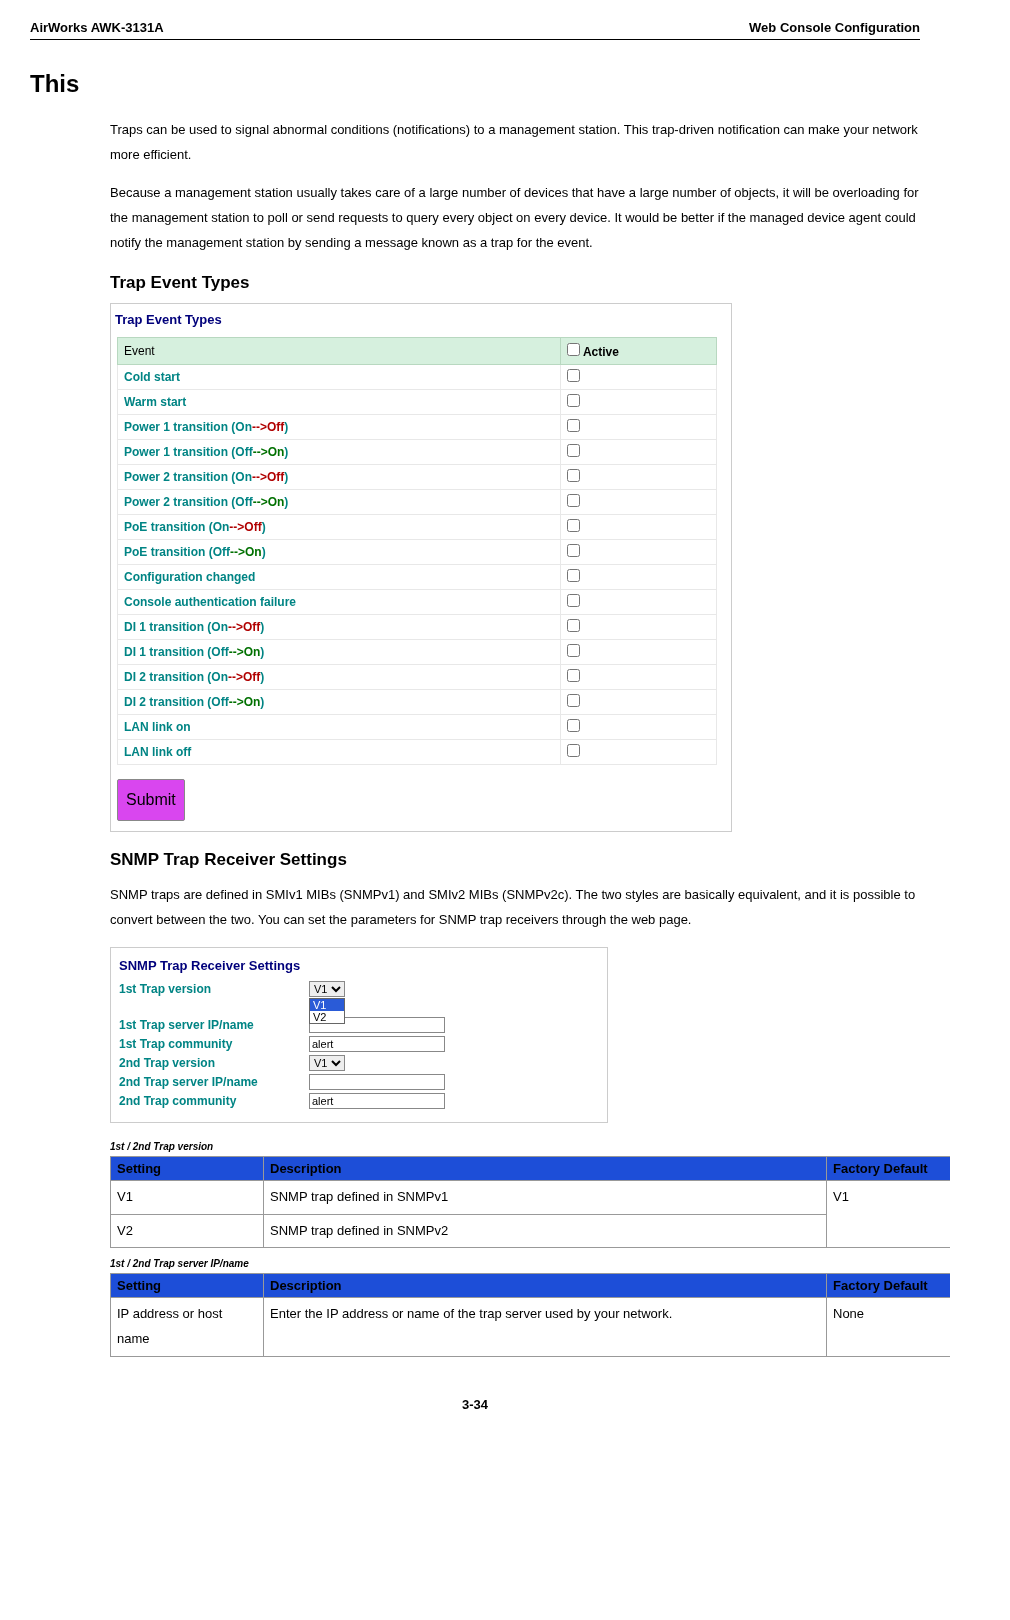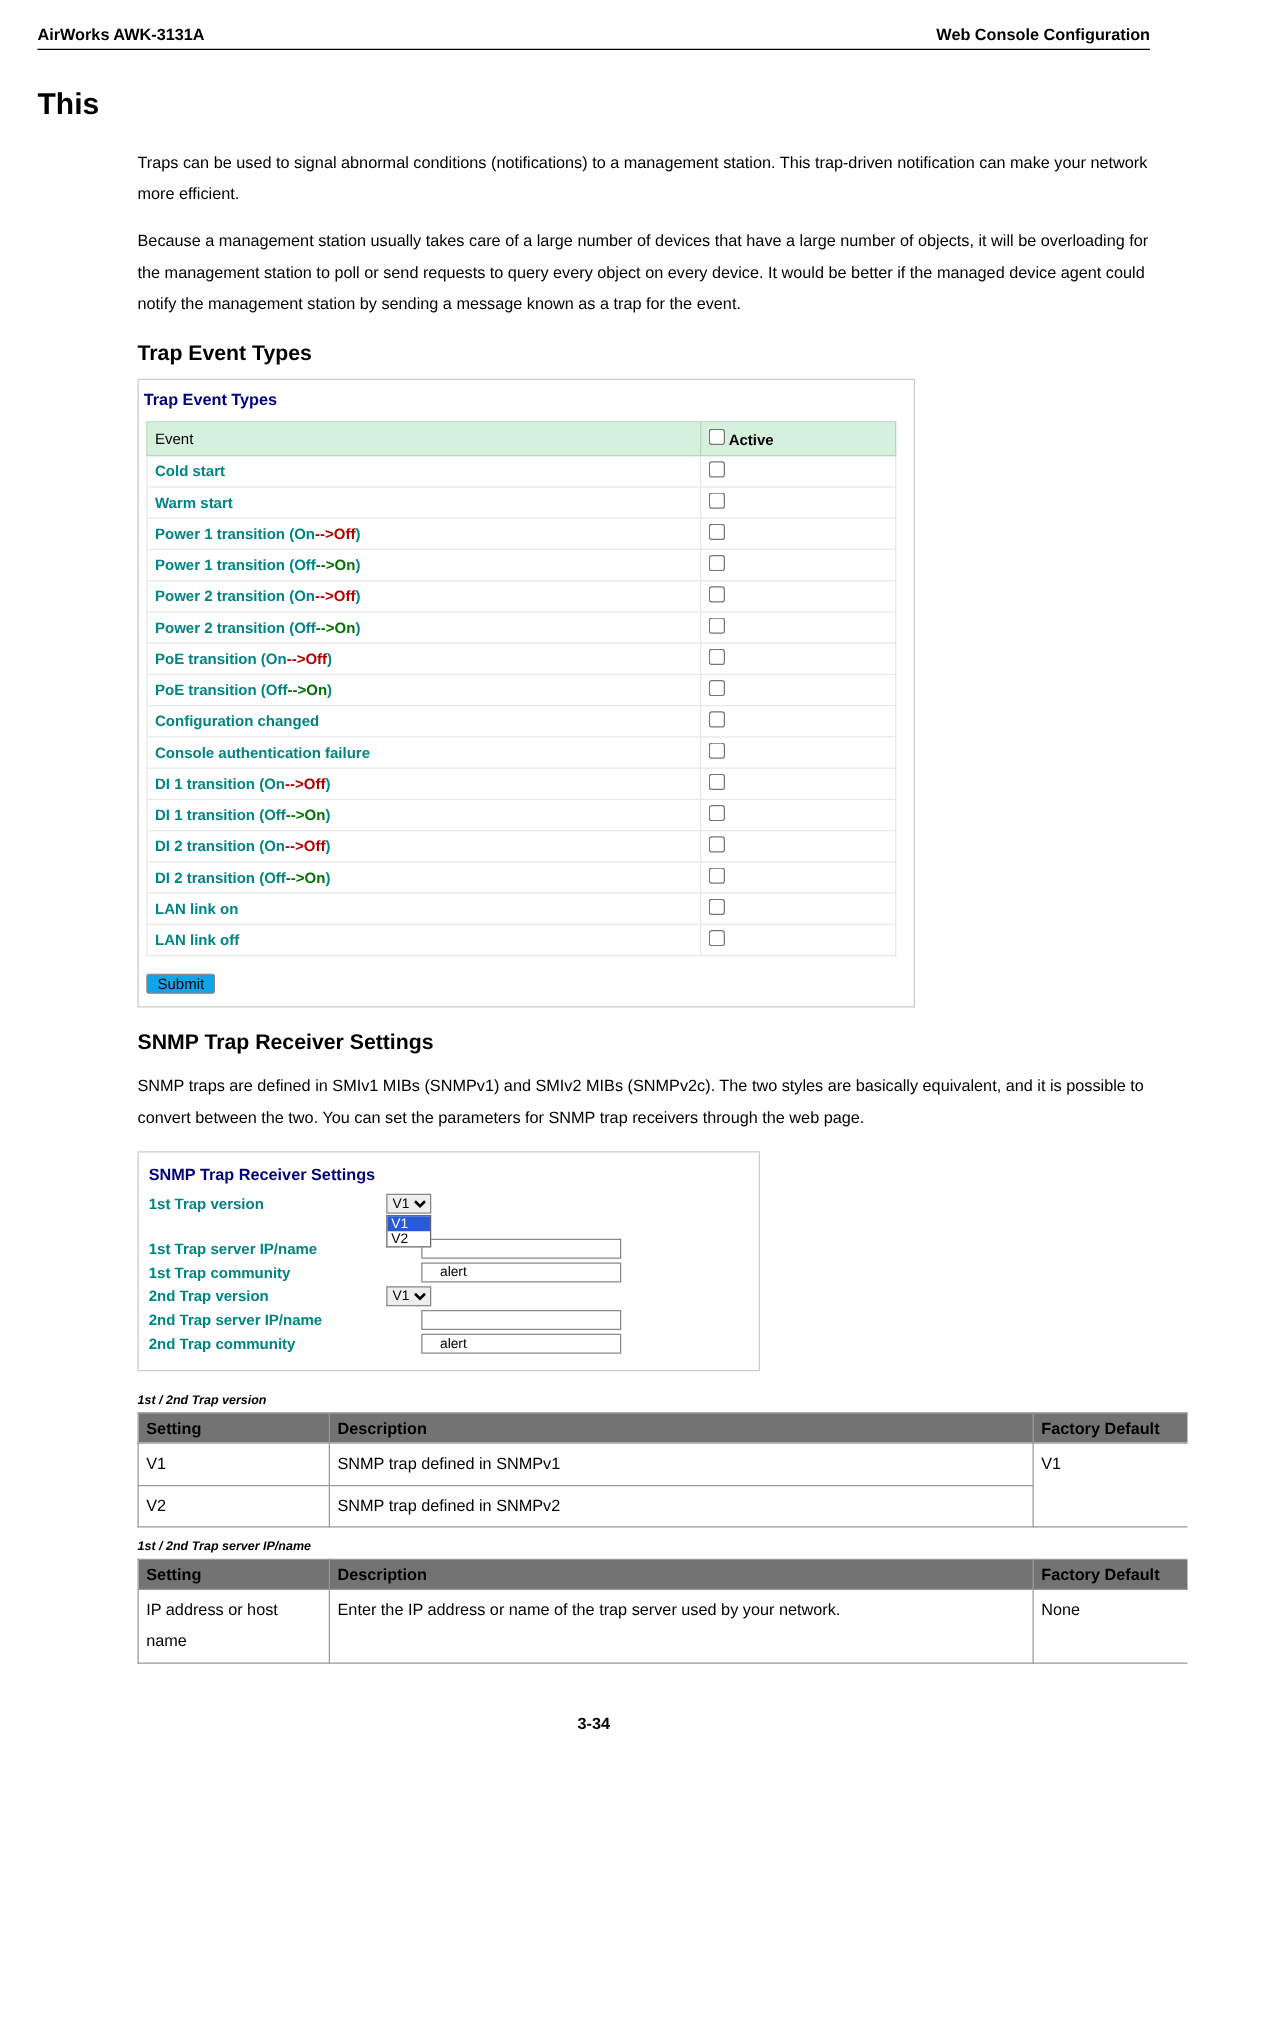--- a/index.html
+++ b/index.html
@@ -67,23 +67,23 @@
     margin-top: 36px;
   }
   .trap-event-label {
     color: #008484;
     font-weight: bold;
   }
   .on-off .arrow-off { color: #b00000; }
   .on-off .arrow-on { color: #007000; }
   .submit-btn {
     margin: 8px 6px 10px 6px;
-    font-size: 12px;
-    padding: 0 8px;
-    background:#0ea5e9;
+    font-size: 16px;
+    padding: 11px 8px;
+    background:#d946ef;
     border:1px solid #888;
     border-radius:2px;
   }
   .snmp-settings {
     margin-left: 80px;
     border: 1px solid #ccc;
     padding: 10px 8px;
     margin-bottom: 18px;
     font-size: 12px;
   }
@@ -95,21 +95,21 @@
   }
   .snmp-label {
     color:#008484;
     font-weight:bold;
     width:190px;
   }
   .snmp-row select, .snmp-row input {
     font-size:11px;
     border:1px solid #888;
   }
-  .snmp-row input { width:130px; padding:1px 14px;margin-left:28px;}
+  .snmp-row input { width:130px; padding:1px 2px;}
   .snmp-row select { background:#eee;}
   .dropdown-open {
     position:relative;
   }
   .dropdown-list {
     position:absolute;
     left:0; top:17px;
     border:1px solid #666;
     background:#fff;
     font-size:11px;
@@ -126,21 +126,21 @@
     margin-bottom: 4px;
   }
   table.doc-table {
     margin-left: 80px;
     border-collapse: collapse;
     width: 870px;
     font-size: 13px;
     margin-bottom: 10px;
   }
   table.doc-table th {
-    background:#737373;
+    background:#1d4ed8;
     text-align:left;
     padding:4px 6px;
     border:1px solid #999;
     font-weight:bold;
   }
   table.doc-table td {
     padding:4px 6px;
     border:1px solid #999;
     line-height:1.9;
     vertical-align:top;

